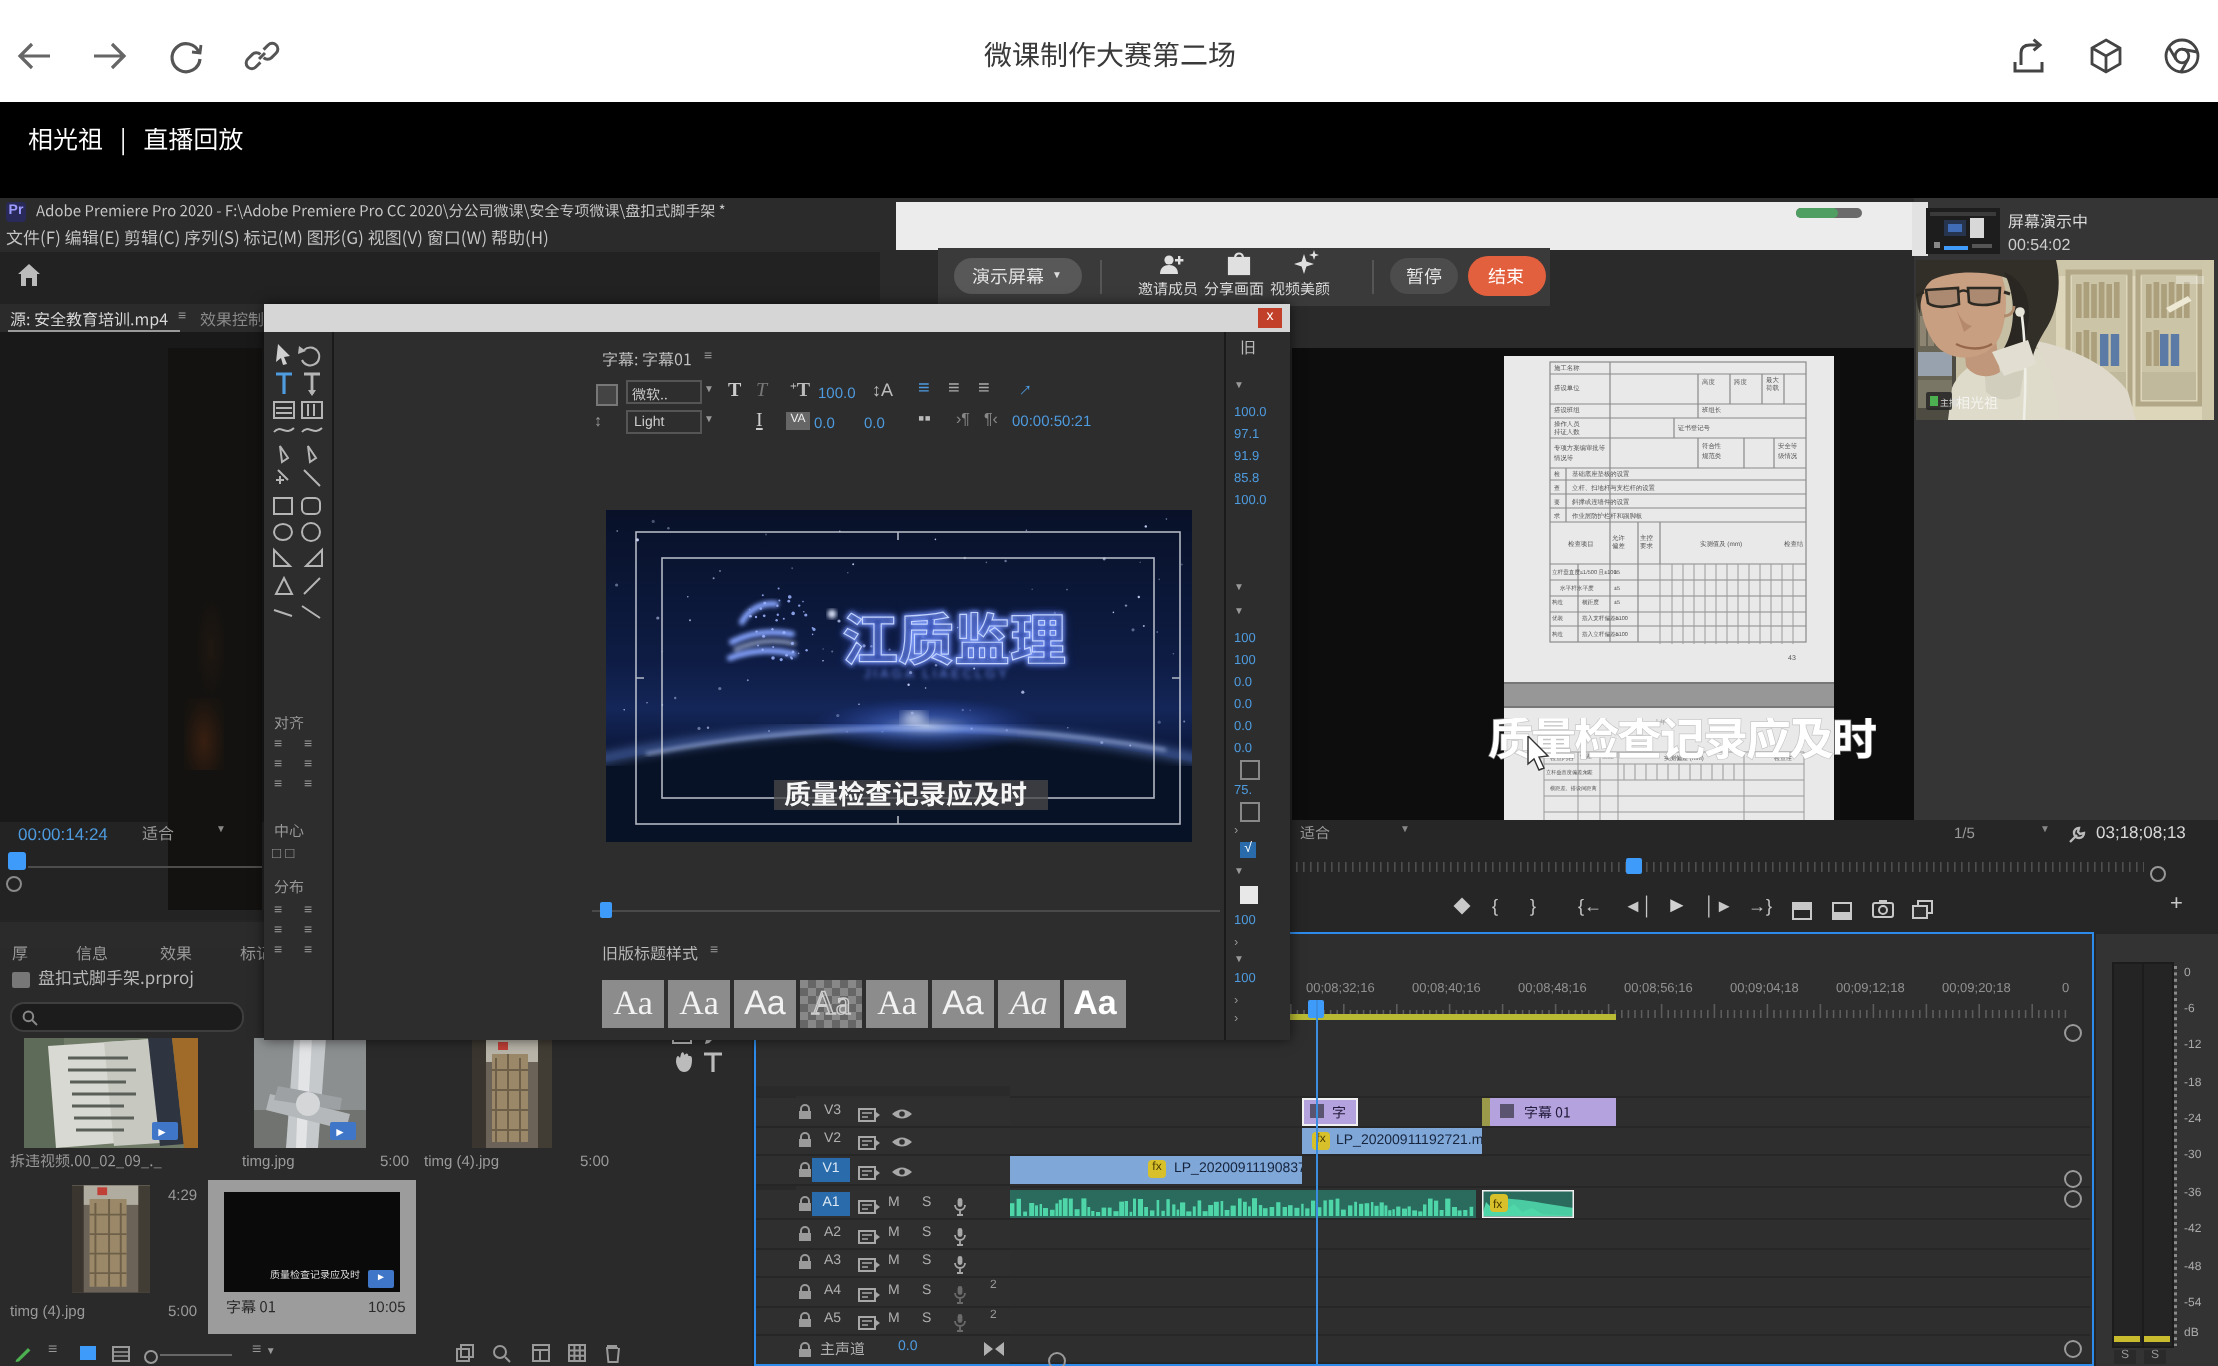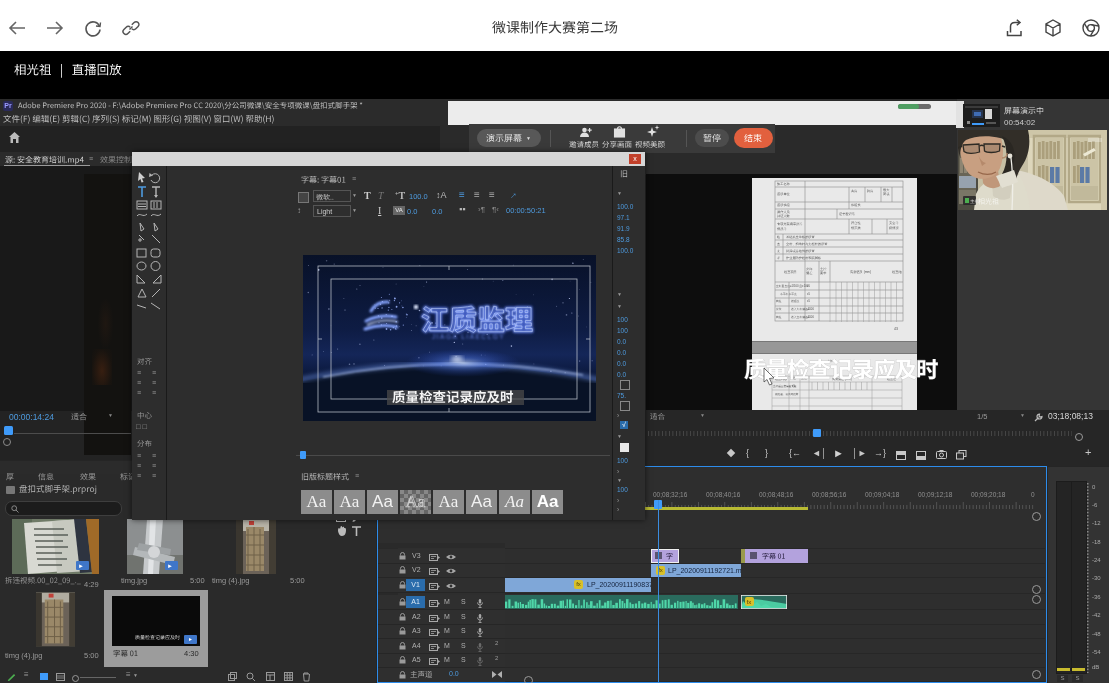--- a/index.html
+++ b/index.html
@@ -208,21 +208,21 @@
     <rect x="33" y="0" width="7" height="55" fill="#423d34"></rect>
     <rect x="10" y="8" width="18" height="44" fill="#9a8868"></rect>
     <g stroke="#6e6048" stroke-width="1">
         <path d="M12 10 v42 M18 8 v44 M24 10 v42 M10 16 h18 M10 26 h18 M10 36 h18 M10 46 h18"></path>
       </g>
     <rect x="13" y="2" width="5" height="4" fill="#c04038"></rect>
   </svg>
   <svg class="ab" style="left:5px;top:116.0px" width="76" height="8" viewBox="0 0 76 8">
       <path transform="translate(0,6.1)" d="M4.05 -2.21C4.41 -2.04 4.82 -1.82 5.21 -1.60V0.57H5.75V-1.29C6.14 -1.05 6.49 -0.82 6.74 -0.63L7.03 -1.10C6.72 -1.34 6.25 -1.62 5.75 -1.90V-3.41H7.15V-3.94H3.89V-5.17C4.92 -5.32 6.02 -5.56 6.81 -5.85L6.32 -6.28C5.64 -6.01 4.41 -5.75 3.34 -5.58V-3.46C3.34 -2.35 3.27 -0.82 2.49 0.24C2.62 0.30 2.86 0.47 2.95 0.57C3.75 -0.54 3.89 -2.23 3.89 -3.41H5.21V-2.19C4.90 -2.34 4.59 -2.48 4.32 -2.61ZM1.34 -6.29V-4.78H0.35V-4.23H1.34V-2.62C0.92 -2.49 0.54 -2.39 0.24 -2.31L0.39 -1.73L1.34 -2.03V-0.10C1.34 0.0 1.30 0.03 1.21 0.03C1.12 0.03 0.83 0.03 0.51 0.03C0.58 0.18 0.65 0.42 0.67 0.56C1.15 0.57 1.44 0.54 1.62 0.45C1.81 0.36 1.89 0.21 1.89 -0.10V-2.21L2.79 -2.50L2.72 -3.05L1.89 -2.79V-4.23H2.81V-4.78H1.89V-6.29Z M8.00 -5.7C8.43 -5.32 8.94 -4.79 9.17 -4.43L9.62 -4.78C9.37 -5.13 8.85 -5.64 8.43 -6.0ZM9.83 -5.49V-4.99H11.84V-4.19H10.14V-3.70H11.84V-2.83H9.80V-2.34H11.84V-0.38H12.38V-2.34H14.02C13.95 -1.68 13.88 -1.41 13.78 -1.31C13.73 -1.26 13.66 -1.25 13.55 -1.25C13.45 -1.25 13.17 -1.26 12.88 -1.29C12.96 -1.15 13.01 -0.96 13.02 -0.82C13.33 -0.80 13.63 -0.80 13.78 -0.81C13.98 -0.82 14.09 -0.87 14.20 -0.98C14.38 -1.16 14.47 -1.58 14.56 -2.61C14.58 -2.69 14.58 -2.83 14.58 -2.83H12.38V-3.70H14.19V-4.19H12.38V-4.99H14.52V-5.49H12.38V-6.25H11.84V-5.49ZM9.39 -3.51H7.87V-2.98H8.85V-0.68C8.53 -0.55 8.17 -0.27 7.83 0.06L8.19 0.54C8.55 0.11 8.91 -0.27 9.18 -0.27C9.34 -0.27 9.57 -0.06 9.88 0.10C10.39 0.38 11.03 0.45 11.91 0.45C12.66 0.45 13.95 0.41 14.55 0.37C14.55 0.21 14.64 -0.04 14.70 -0.18C13.95 -0.09 12.78 -0.05 11.92 -0.05C11.11 -0.05 10.46 -0.09 9.99 -0.35C9.71 -0.50 9.54 -0.64 9.39 -0.71Z M18.37 -5.93V-1.94H18.92V-5.43H21.24V-1.94H21.80V-5.93ZM16.15 -6.02C16.42 -5.73 16.71 -5.32 16.85 -5.04L17.31 -5.34C17.17 -5.60 16.87 -6.0 16.58 -6.28ZM19.77 -4.86V-3.40C19.77 -2.22 19.55 -0.79 17.65 0.18C17.76 0.27 17.94 0.48 18.01 0.60C19.14 0.01 19.73 -0.78 20.03 -1.60V-0.15C20.03 0.35 20.23 0.48 20.74 0.48H21.42C22.08 0.48 22.16 0.18 22.23 -0.99C22.09 -1.03 21.90 -1.10 21.76 -1.22C21.73 -0.14 21.69 0.06 21.43 0.06H20.82C20.61 0.06 20.55 0.0 20.55 -0.21V-2.07H20.17C20.28 -2.52 20.31 -2.97 20.31 -3.38V-4.86ZM15.47 -5.01V-4.49H17.28C16.85 -3.54 16.06 -2.60 15.29 -2.07C15.37 -1.97 15.51 -1.68 15.55 -1.53C15.84 -1.74 16.14 -2.01 16.42 -2.32V0.59H16.95V-2.63C17.22 -2.30 17.54 -1.87 17.69 -1.64L18.05 -2.09C17.91 -2.25 17.38 -2.85 17.1 -3.16C17.46 -3.67 17.76 -4.24 17.97 -4.83L17.67 -5.03L17.57 -5.01Z M27.75 -3.75C27.74 -1.13 27.66 -0.26 25.84 0.22C25.94 0.32 26.07 0.50 26.12 0.62C28.07 0.06 28.21 -0.96 28.23 -3.75ZM27.96 -0.63C28.46 -0.25 29.10 0.28 29.42 0.61L29.75 0.25C29.43 -0.06 28.77 -0.58 28.27 -0.94ZM25.71 -2.89C25.32 -1.33 24.45 -0.31 22.86 0.18C22.98 0.3 23.10 0.48 23.16 0.62C24.86 0.02 25.78 -1.08 26.19 -2.78ZM23.49 -2.97C23.34 -2.42 23.1 -1.85 22.77 -1.47C22.90 -1.41 23.10 -1.29 23.19 -1.21C23.51 -1.62 23.80 -2.25 23.97 -2.87ZM26.58 -4.56V-1.02H27.06V-4.12H28.90V-1.04H29.41V-4.56H28.06L28.36 -5.35H29.62V-5.85H26.38V-5.35H27.81C27.74 -5.1 27.64 -4.8 27.54 -4.56ZM23.35 -5.64V-3.96H22.79V-3.45H24.36V-1.18H24.87V-3.45H26.26V-3.96H25.00V-4.89H26.09V-5.37H25.00V-6.30H24.49V-3.96H23.82V-5.64Z M31.04 0.09C31.31 0.09 31.53 -0.11 31.53 -0.42C31.53 -0.73 31.31 -0.94 31.04 -0.94C30.76 -0.94 30.54 -0.73 30.54 -0.42C30.54 -0.11 30.76 0.09 31.04 0.09Z M34.17 0.09C35.21 0.09 35.88 -0.84 35.88 -2.76C35.88 -4.67 35.21 -5.59 34.17 -5.59C33.12 -5.59 32.46 -4.67 32.46 -2.76C32.46 -0.84 33.12 0.09 34.17 0.09ZM34.17 -0.45C33.54 -0.45 33.12 -1.15 33.12 -2.76C33.12 -4.37 33.54 -5.05 34.17 -5.05C34.79 -5.05 35.22 -4.37 35.22 -2.76C35.22 -1.15 34.79 -0.45 34.17 -0.45Z M38.33 0.09C39.37 0.09 40.04 -0.84 40.04 -2.76C40.04 -4.67 39.37 -5.59 38.33 -5.59C37.28 -5.59 36.62 -4.67 36.62 -2.76C36.62 -0.84 37.28 0.09 38.33 0.09ZM38.33 -0.45C37.70 -0.45 37.28 -1.15 37.28 -2.76C37.28 -4.37 37.70 -5.05 38.33 -5.05C38.95 -5.05 39.38 -4.37 39.38 -2.76C39.38 -1.15 38.95 -0.45 38.33 -0.45Z M40.50 1.05H44.49V0.6H40.50Z M46.68 0.09C47.73 0.09 48.39 -0.84 48.39 -2.76C48.39 -4.67 47.73 -5.59 46.68 -5.59C45.63 -5.59 44.97 -4.67 44.97 -2.76C44.97 -0.84 45.63 0.09 46.68 0.09ZM46.68 -0.45C46.06 -0.45 45.63 -1.15 45.63 -2.76C45.63 -4.37 46.06 -5.05 46.68 -5.05C47.31 -5.05 47.73 -4.37 47.73 -2.76C47.73 -1.15 47.31 -0.45 46.68 -0.45Z M49.09 0.0H52.55V-0.59H51.03C50.75 -0.59 50.41 -0.56 50.13 -0.54C51.42 -1.76 52.29 -2.88 52.29 -3.98C52.29 -4.95 51.66 -5.59 50.68 -5.59C49.98 -5.59 49.50 -5.27 49.06 -4.79L49.46 -4.40C49.77 -4.77 50.15 -5.04 50.60 -5.04C51.28 -5.04 51.61 -4.58 51.61 -3.95C51.61 -3.00 50.82 -1.91 49.09 -0.40Z M53.02 1.05H57.01V0.6H53.02Z M59.20 0.09C60.24 0.09 60.91 -0.84 60.91 -2.76C60.91 -4.67 60.24 -5.59 59.20 -5.59C58.15 -5.59 57.49 -4.67 57.49 -2.76C57.49 -0.84 58.15 0.09 59.20 0.09ZM59.20 -0.45C58.58 -0.45 58.15 -1.15 58.15 -2.76C58.15 -4.37 58.58 -5.05 59.20 -5.05C59.82 -5.05 60.25 -4.37 60.25 -2.76C60.25 -1.15 59.82 -0.45 59.20 -0.45Z M63.04 0.09C64.07 0.09 65.03 -0.75 65.03 -2.98C65.03 -4.73 64.24 -5.59 63.18 -5.59C62.33 -5.59 61.61 -4.88 61.61 -3.81C61.61 -2.67 62.21 -2.08 63.12 -2.08C63.58 -2.08 64.05 -2.34 64.39 -2.75C64.34 -1.05 63.72 -0.47 63.02 -0.47C62.66 -0.47 62.33 -0.63 62.09 -0.89L61.71 -0.46C62.02 -0.14 62.44 0.09 63.04 0.09ZM64.38 -3.33C64.02 -2.80 63.60 -2.59 63.24 -2.59C62.58 -2.59 62.25 -3.07 62.25 -3.81C62.25 -4.56 62.66 -5.06 63.19 -5.06C63.89 -5.06 64.31 -4.46 64.38 -3.33Z M65.54 1.05H69.53V0.6H65.54Z M70.68 0.09C70.95 0.09 71.17 -0.11 71.17 -0.42C71.17 -0.73 70.95 -0.94 70.68 -0.94C70.40 -0.94 70.18 -0.73 70.18 -0.42C70.18 -0.11 70.40 0.09 70.68 0.09Z M71.82 1.05H75.81V0.6H71.82Z" fill="#9a9a9a"></path>
     </svg>
-  <div class="tx" style="left:84px;top:119px;font-size:7.5px;color:#9a9a9a;">4:29</div>
+  <div class="tx" style="left:84px;top:132px;font-size:7.5px;color:#9a9a9a;">4:29</div>
   <div class="tx" style="left:121px;top:115px;font-size:7.5px;color:#9a9a9a;">timg.jpg</div>
   <div class="tx" style="left:190px;top:115px;font-size:7.5px;color:#9a9a9a;">5:00</div>
   <div class="tx" style="left:212px;top:115px;font-size:7.5px;color:#9a9a9a;">timg (4).jpg</div>
   <div class="tx" style="left:290px;top:115px;font-size:7.5px;color:#9a9a9a;">5:00</div>
 
   <svg class="ab" style="left:36px;top:131px" width="39" height="55" viewBox="0 0 40 55">
     <rect width="40" height="55" fill="#6b6258"></rect>
     <rect x="0" y="0" width="40" height="10" fill="#b0aca0"></rect>
     <rect x="0" y="0" width="6" height="55" fill="#3a362f"></rect>
     <rect x="34" y="0" width="6" height="55" fill="#423d34"></rect>
@@ -235,21 +235,21 @@
   <div class="ab" style="left:104px;top:129px;width:104px;height:77px;background:#9c9c9c;"></div>
   <div class="ab" style="left:112px;top:135px;width:88px;height:50px;background:#0a0a0a;">
     <svg class="ab" style="left:23px;top:39.2px" width="45" height="6" viewBox="0 0 45 6">
         <path transform="translate(0,4.1)" d="M2.97 -0.34C3.47 -0.16 4.10 0.15 4.45 0.37L4.71 0.11C4.36 -0.08 3.73 -0.38 3.23 -0.57ZM2.71 -1.74V-1.29C2.71 -0.89 2.60 -0.3 1.06 0.10C1.15 0.18 1.26 0.31 1.31 0.39C2.92 -0.08 3.09 -0.77 3.09 -1.28V-1.74ZM1.45 -2.30V-0.57H1.83V-1.94H3.98V-0.55H4.37V-2.30H2.93L3.00 -2.79H4.75V-3.12H3.04L3.09 -3.67C3.6 -3.72 4.07 -3.79 4.45 -3.87L4.15 -4.17C3.36 -3.99 1.91 -3.88 0.70 -3.83V-2.43C0.70 -1.67 0.65 -0.60 0.18 0.15C0.27 0.18 0.44 0.28 0.51 0.34C1.0 -0.44 1.07 -1.62 1.07 -2.43V-2.79H2.62L2.57 -2.30ZM2.65 -3.12H1.07V-3.52C1.59 -3.54 2.16 -3.58 2.69 -3.63Z M6.25 -3.32H8.73V-3.05H6.25ZM6.25 -3.81H8.73V-3.54H6.25ZM5.88 -4.04V-2.82H9.11V-4.04ZM5.26 -2.61V-2.32H9.74V-2.61ZM6.15 -1.36H7.31V-1.07H6.15ZM7.67 -1.36H8.88V-1.07H7.67ZM6.15 -1.86H7.31V-1.58H6.15ZM7.67 -1.86H8.88V-1.58H7.67ZM5.23 -0.01V0.27H9.77V-0.01H7.67V-0.30H9.36V-0.57H7.67V-0.84H9.25V-2.1H5.79V-0.84H7.31V-0.57H5.65V-0.30H7.31V-0.01Z M12.34 -2.65V-2.32H14.03V-2.65ZM11.98 -1.77C12.12 -1.39 12.26 -0.89 12.30 -0.56L12.61 -0.65C12.57 -0.97 12.43 -1.47 12.28 -1.85ZM12.95 -1.91C13.04 -1.53 13.12 -1.04 13.15 -0.71L13.47 -0.76C13.44 -1.09 13.35 -1.57 13.25 -1.95ZM10.89 -4.2V-3.25H10.24V-2.9H10.86C10.72 -2.24 10.44 -1.46 10.16 -1.05C10.22 -0.96 10.31 -0.8 10.35 -0.69C10.55 -1.0 10.74 -1.5 10.89 -2.02V0.39H11.24V-2.21C11.37 -1.96 11.51 -1.67 11.58 -1.52L11.80 -1.78C11.73 -1.93 11.35 -2.52 11.24 -2.69V-2.9H11.76V-3.25H11.24V-4.2ZM13.12 -4.23C12.78 -3.53 12.18 -2.89 11.55 -2.51C11.62 -2.43 11.73 -2.27 11.78 -2.2C12.29 -2.55 12.79 -3.05 13.17 -3.63C13.55 -3.13 14.12 -2.59 14.63 -2.25C14.67 -2.35 14.76 -2.50 14.83 -2.59C14.32 -2.89 13.69 -3.44 13.35 -3.93L13.45 -4.11ZM11.71 -0.17V0.16H14.69V-0.17H13.77C14.03 -0.64 14.33 -1.32 14.54 -1.86L14.21 -1.95C14.03 -1.42 13.72 -0.65 13.45 -0.17Z M16.47 -1.09H18.5V-0.67H16.47ZM16.47 -1.76H18.5V-1.35H16.47ZM16.10 -2.03V-0.4H18.89V-2.03ZM15.37 -0.1V0.24H19.65V-0.1ZM17.3 -4.2V-3.56H15.28V-3.23H16.89C16.46 -2.76 15.79 -2.33 15.18 -2.12C15.26 -2.05 15.37 -1.91 15.42 -1.82C16.10 -2.09 16.84 -2.61 17.3 -3.21V-2.18H17.67V-3.21C18.13 -2.63 18.88 -2.11 19.57 -1.86C19.62 -1.95 19.73 -2.1 19.82 -2.17C19.19 -2.36 18.51 -2.78 18.07 -3.23H19.72V-3.56H17.67V-4.2Z M20.62 -3.84C20.89 -3.6 21.24 -3.26 21.4 -3.04L21.67 -3.30C21.5 -3.51 21.15 -3.84 20.88 -4.07ZM21.0 0.30V0.3C21.07 0.20 21.21 0.1 22.04 -0.49C22.0 -0.56 21.94 -0.71 21.92 -0.81L21.4 -0.46V-2.63H20.23V-2.26H21.03V-0.46C21.03 -0.22 20.87 -0.05 20.78 0.02C20.85 0.08 20.96 0.22 21.0 0.30ZM22.09 -3.85V-3.47H24.08V-2.21H22.19V-0.28C22.19 0.20 22.37 0.32 22.93 0.32C23.05 0.32 23.95 0.32 24.08 0.32C24.62 0.32 24.75 0.1 24.81 -0.71C24.7 -0.74 24.54 -0.80 24.44 -0.87C24.42 -0.16 24.37 -0.03 24.06 -0.03C23.86 -0.03 23.10 -0.03 22.95 -0.03C22.63 -0.03 22.57 -0.08 22.57 -0.28V-1.85H24.08V-1.59H24.45V-3.85Z M25.67 -1.58C25.99 -1.40 26.39 -1.12 26.58 -0.93L26.84 -1.19C26.64 -1.38 26.24 -1.64 25.92 -1.81ZM25.67 -3.92V-3.57H28.7L28.68 -3.11H25.82V-2.77H28.66L28.63 -2.31H25.33V-1.97H27.30V-1.06C26.58 -0.76 25.82 -0.45 25.34 -0.27L25.54 0.06C26.03 -0.14 26.68 -0.42 27.30 -0.70V-0.01C27.30 0.06 27.28 0.08 27.2 0.08C27.12 0.09 26.84 0.09 26.54 0.08C26.59 0.17 26.65 0.31 26.67 0.41C27.06 0.41 27.32 0.41 27.47 0.35C27.63 0.3 27.68 0.21 27.68 -0.00V-1.18C28.11 -0.53 28.74 -0.04 29.52 0.2C29.57 0.1 29.68 -0.04 29.76 -0.12C29.22 -0.27 28.75 -0.53 28.37 -0.88C28.69 -1.08 29.07 -1.36 29.37 -1.61L29.05 -1.85C28.82 -1.62 28.45 -1.33 28.14 -1.12C27.96 -1.33 27.80 -1.57 27.68 -1.82V-1.97H29.7V-2.31H29.02C29.06 -2.82 29.1 -3.44 29.11 -3.92L28.81 -3.94L28.75 -3.92Z M31.32 -2.45C31.52 -1.91 31.76 -1.19 31.86 -0.73L32.21 -0.87C32.10 -1.34 31.86 -2.03 31.64 -2.58ZM32.40 -2.73C32.56 -2.18 32.75 -1.47 32.82 -1.01L33.18 -1.12C33.10 -1.58 32.92 -2.28 32.74 -2.82ZM32.34 -4.14C32.43 -3.96 32.53 -3.73 32.60 -3.55H30.60V-2.19C30.60 -1.48 30.57 -0.48 30.18 0.22C30.27 0.26 30.44 0.37 30.51 0.43C30.92 -0.31 30.98 -1.43 30.98 -2.19V-3.2H34.71V-3.55H33.03C32.96 -3.73 32.82 -4.02 32.70 -4.24ZM31.04 -0.19V0.16H34.77V-0.19H33.42C33.88 -0.97 34.25 -1.88 34.49 -2.71L34.09 -2.85C33.90 -1.99 33.52 -0.97 33.03 -0.19Z M35.45 -3.93V-3.55H36.33V-3.14C36.33 -2.24 36.25 -0.98 35.17 0.01C35.26 0.08 35.4 0.23 35.45 0.33C36.32 -0.48 36.6 -1.46 36.68 -2.31C36.95 -1.62 37.31 -1.03 37.79 -0.58C37.37 -0.27 36.89 -0.06 36.38 0.06C36.46 0.14 36.55 0.29 36.6 0.39C37.14 0.23 37.65 0.0 38.09 -0.33C38.5 -0.02 38.98 0.21 39.56 0.36C39.62 0.25 39.73 0.09 39.82 0.01C39.27 -0.11 38.80 -0.32 38.41 -0.59C38.93 -1.08 39.33 -1.74 39.54 -2.63L39.29 -2.73L39.22 -2.71H38.26C38.36 -3.09 38.46 -3.54 38.54 -3.93ZM38.10 -0.83C37.41 -1.43 36.98 -2.27 36.72 -3.31V-3.55H38.08C37.98 -3.13 37.87 -2.67 37.76 -2.36H39.07C38.87 -1.72 38.53 -1.21 38.10 -0.83Z M42.37 -2.26C42.63 -1.87 42.97 -1.34 43.13 -1.04L43.46 -1.23C43.29 -1.53 42.95 -2.04 42.68 -2.42ZM41.62 -2.01V-0.87H40.76V-2.01ZM41.62 -2.34H40.76V-3.44H41.62ZM40.40 -3.78V-0.12H40.76V-0.53H41.97V-3.78ZM43.82 -4.17V-3.2H42.2V-2.83H43.82V-0.16C43.82 -0.06 43.78 -0.03 43.68 -0.03C43.57 -0.02 43.2 -0.02 42.81 -0.03C42.86 0.07 42.92 0.24 42.95 0.35C43.45 0.35 43.77 0.34 43.95 0.28C44.13 0.22 44.2 0.11 44.2 -0.16V-2.83H44.81V-3.2H44.2V-4.17Z" fill="#e8e8e8"></path>
       </svg>
     <div class="ab" style="left:72px;top:39px;width:13px;height:9px;background:#3f76c8;border-radius:1px;color:#fff;font-size:5px;text-align:center;line-height:9px;">►</div>
   </div>
   <svg class="ab" style="left:113px;top:189.1px" width="25" height="8" viewBox="0 0 25 8">
       <path transform="translate(0,6.1)" d="M3.44 -2.72V-2.25H0.51V-1.71H3.44V-0.10C3.44 0.0 3.41 0.03 3.27 0.04C3.14 0.04 2.65 0.04 2.15 0.03C2.25 0.18 2.35 0.43 2.39 0.59C3.03 0.59 3.42 0.58 3.69 0.50C3.96 0.40 4.04 0.24 4.04 -0.09V-1.71H6.97V-2.25H4.04V-2.52C4.70 -2.88 5.37 -3.38 5.84 -3.86L5.46 -4.16L5.33 -4.13H1.74V-3.59H4.76C4.38 -3.27 3.89 -2.94 3.44 -2.72ZM3.17 -6.18C3.32 -5.98 3.46 -5.73 3.56 -5.52H0.6V-3.96H1.15V-4.97H6.32V-3.96H6.89V-5.52H4.22C4.11 -5.76 3.92 -6.10 3.72 -6.35Z M9.33 -3.64H13.24V-3.16H9.33ZM9.33 -4.48H13.24V-4.00H9.33ZM10.94 -1.91V-1.39H9.56C9.76 -1.56 9.95 -1.73 10.11 -1.91ZM11.49 -1.91H12.43C12.58 -1.73 12.77 -1.56 12.96 -1.39H11.49ZM8.79 -4.85V-2.78H10.11C10.04 -2.64 9.94 -2.50 9.83 -2.37H7.89V-1.91H9.39C8.97 -1.53 8.42 -1.18 7.73 -0.91C7.84 -0.83 8.00 -0.63 8.06 -0.50C8.43 -0.66 8.77 -0.84 9.07 -1.04V0.36H9.61V-0.93H10.94V0.6H11.49V-0.93H12.97V-0.18C12.97 -0.10 12.95 -0.08 12.86 -0.07C12.78 -0.07 12.49 -0.07 12.17 -0.09C12.23 0.03 12.30 0.19 12.33 0.32C12.78 0.32 13.09 0.33 13.28 0.26C13.46 0.18 13.52 0.07 13.52 -0.18V-1.01C13.81 -0.83 14.12 -0.69 14.43 -0.58C14.51 -0.72 14.66 -0.91 14.77 -1.01C14.15 -1.18 13.49 -1.52 13.03 -1.91H14.60V-2.37H10.48C10.58 -2.50 10.66 -2.63 10.74 -2.78H13.80V-4.85ZM12.20 -6.3V-5.81H10.26V-6.3H9.71V-5.81H7.99V-5.34H9.71V-4.98H10.26V-5.34H12.20V-5.01H12.75V-5.34H14.51V-5.81H12.75V-6.3Z M18.76 0.09C19.80 0.09 20.47 -0.84 20.47 -2.76C20.47 -4.67 19.80 -5.59 18.76 -5.59C17.71 -5.59 17.05 -4.67 17.05 -2.76C17.05 -0.84 17.71 0.09 18.76 0.09ZM18.76 -0.45C18.14 -0.45 17.71 -1.15 17.71 -2.76C17.71 -4.37 18.14 -5.05 18.76 -5.05C19.38 -5.05 19.81 -4.37 19.81 -2.76C19.81 -1.15 19.38 -0.45 18.76 -0.45Z M21.50 0.0H24.51V-0.57H23.41V-5.49H22.88C22.58 -5.32 22.23 -5.19 21.74 -5.10V-4.67H22.73V-0.57H21.50Z" fill="#2a2a2a"></path>
     </svg>
-  <div class="tx" style="left:184px;top:188px;font-size:7.5px;color:#2a2a2a;">4:30</div>
+  <div class="tx" style="left:184px;top:188px;font-size:7.5px;color:#2a2a2a;">10:05</div>
   <div class="tx" style="left:5px;top:190px;font-size:7.5px;color:#9a9a9a;">timg (4).jpg</div>
   <div class="tx" style="left:84px;top:190px;font-size:7.5px;color:#9a9a9a;">5:00</div>
 
   <svg class="ab" style="left:7px;top:211px" width="9" height="9" viewBox="0 0 9 9">
       <path d="M1 8 L7 2 l1.2 1.2 L2.5 8.8 L0.8 9 Z" fill="#4caf50"></path>
     </svg>
   <div class="tx" style="left:24px;top:209px;font-size:8px;color:#999;">≡</div>
   <div class="ab" style="left:40px;top:212px;width:8px;height:7px;background:#3f9bfa;"></div>
   <svg class="ab" style="left:56px;top:212px" width="9" height="8" viewBox="0 0 9 8">
       <rect x="0.5" y="0.5" width="8" height="7" fill="none" stroke="#999"></rect>

